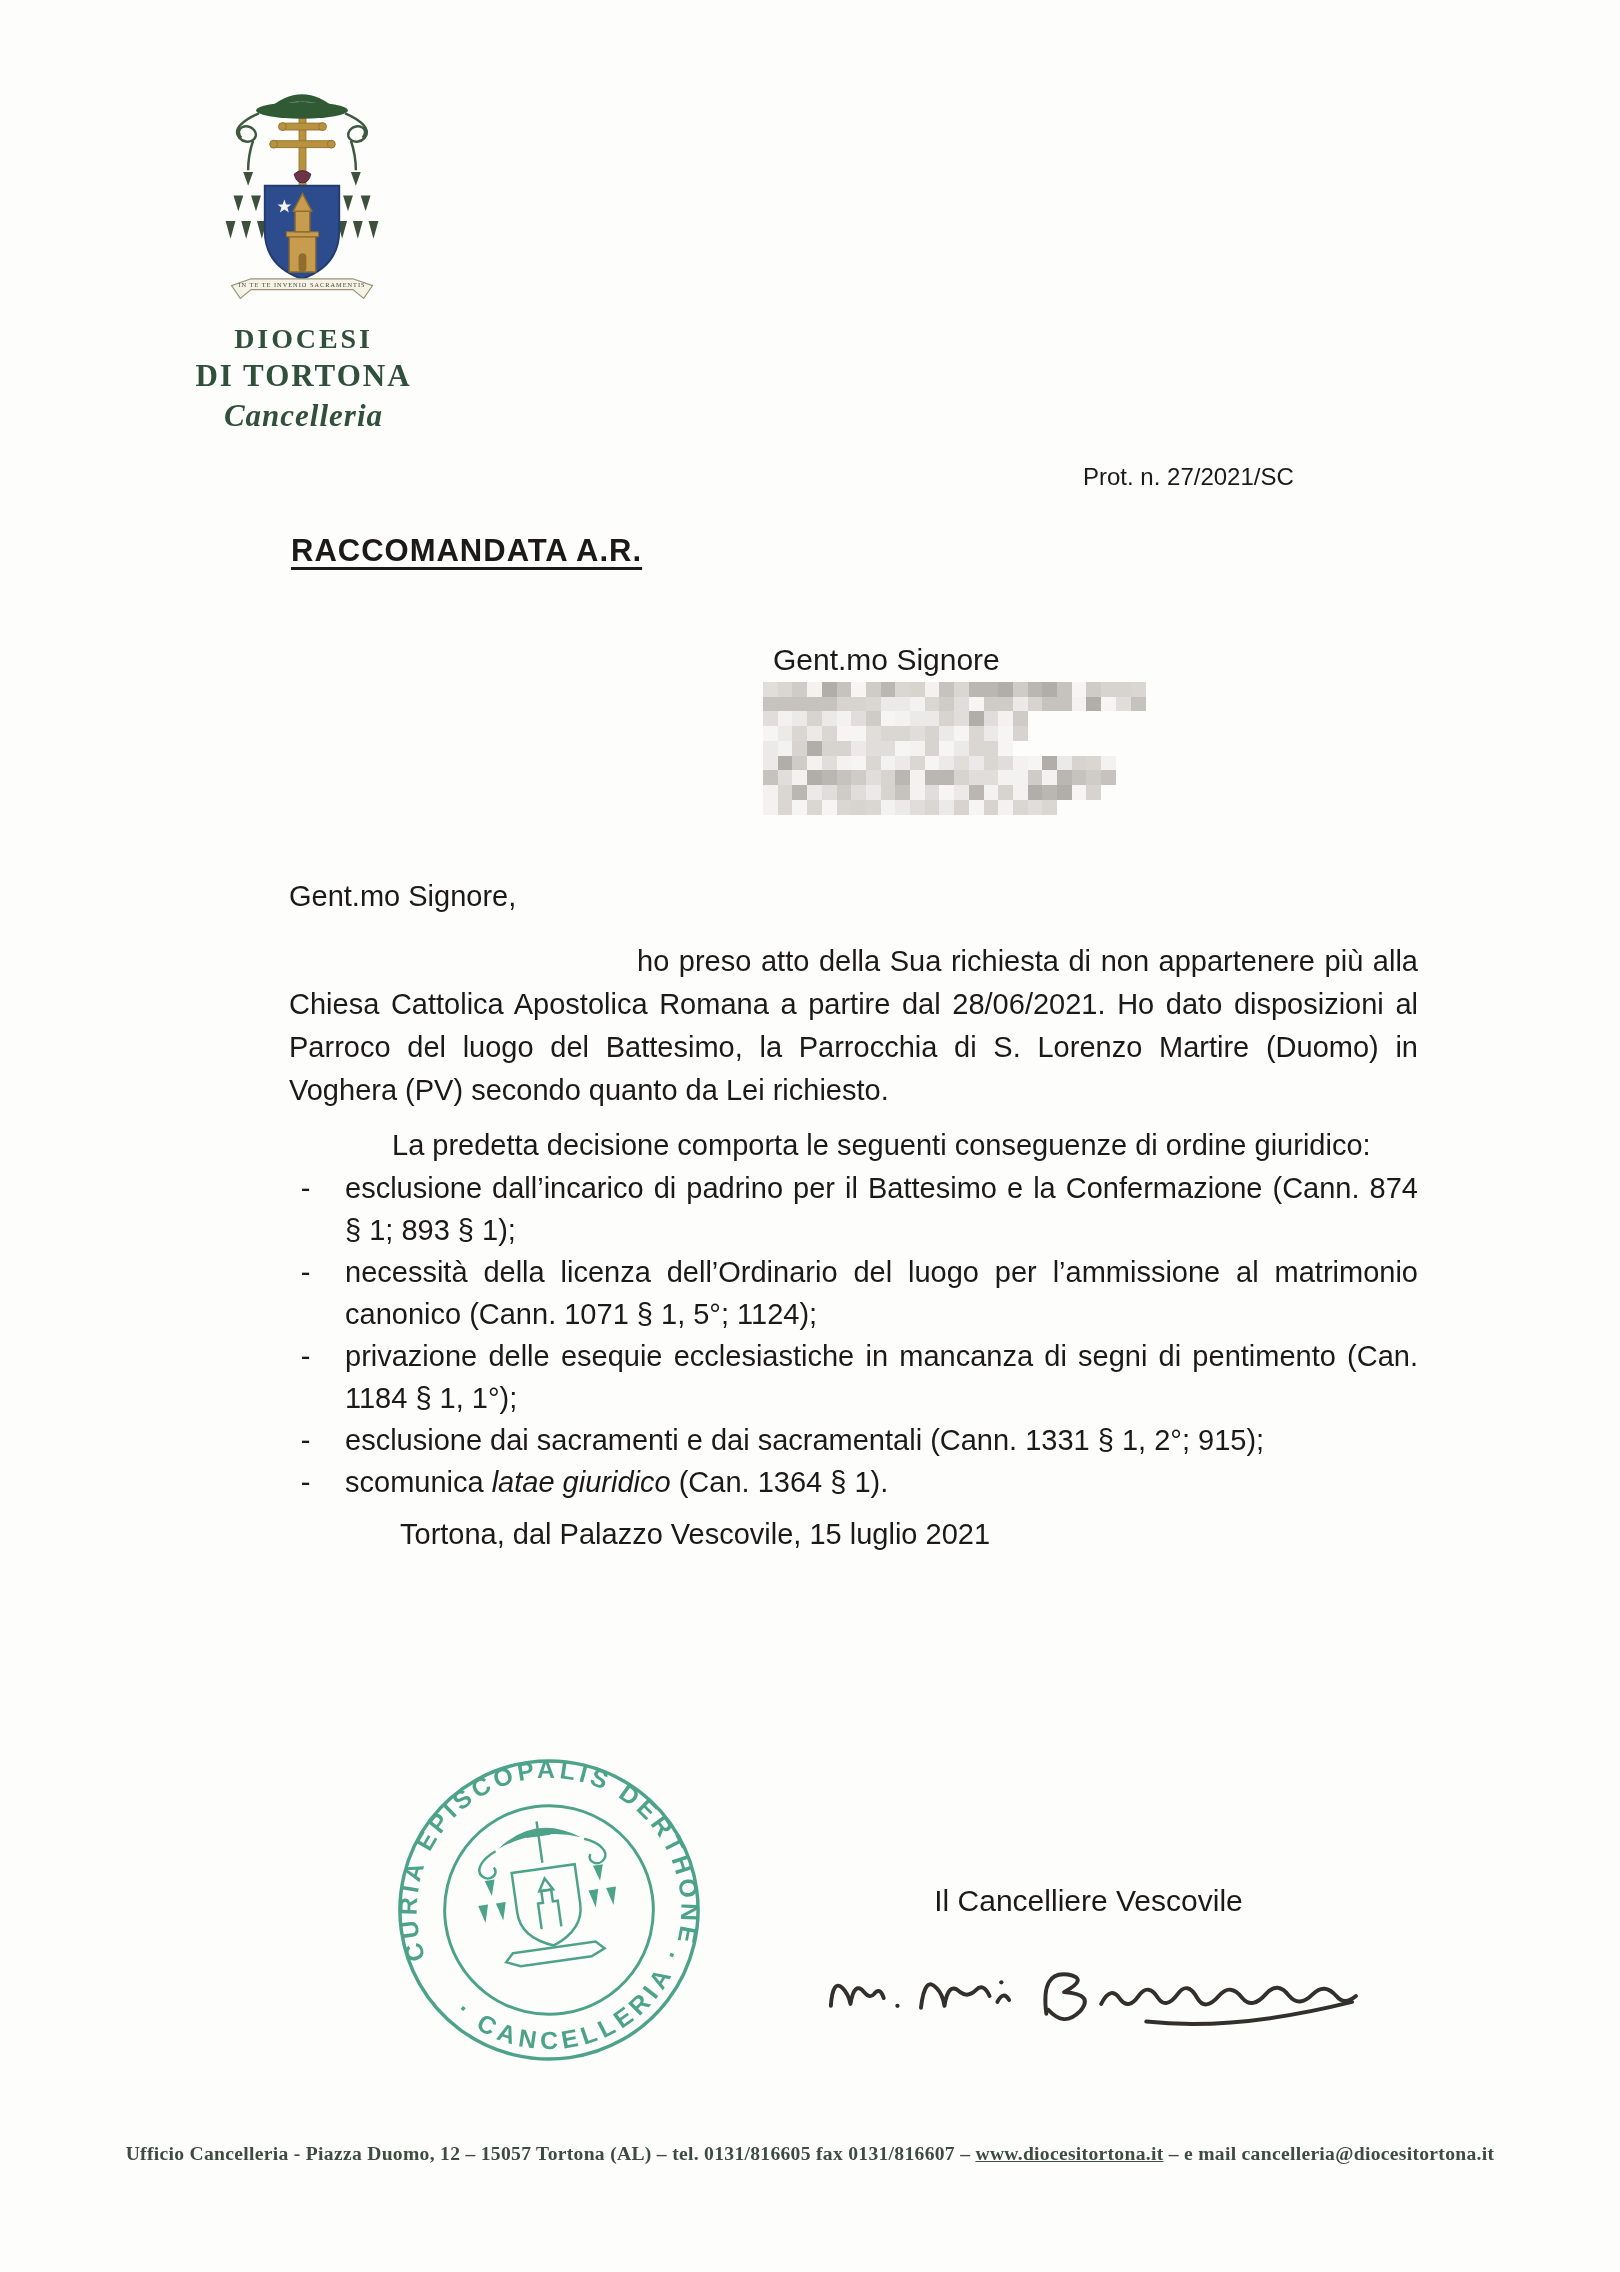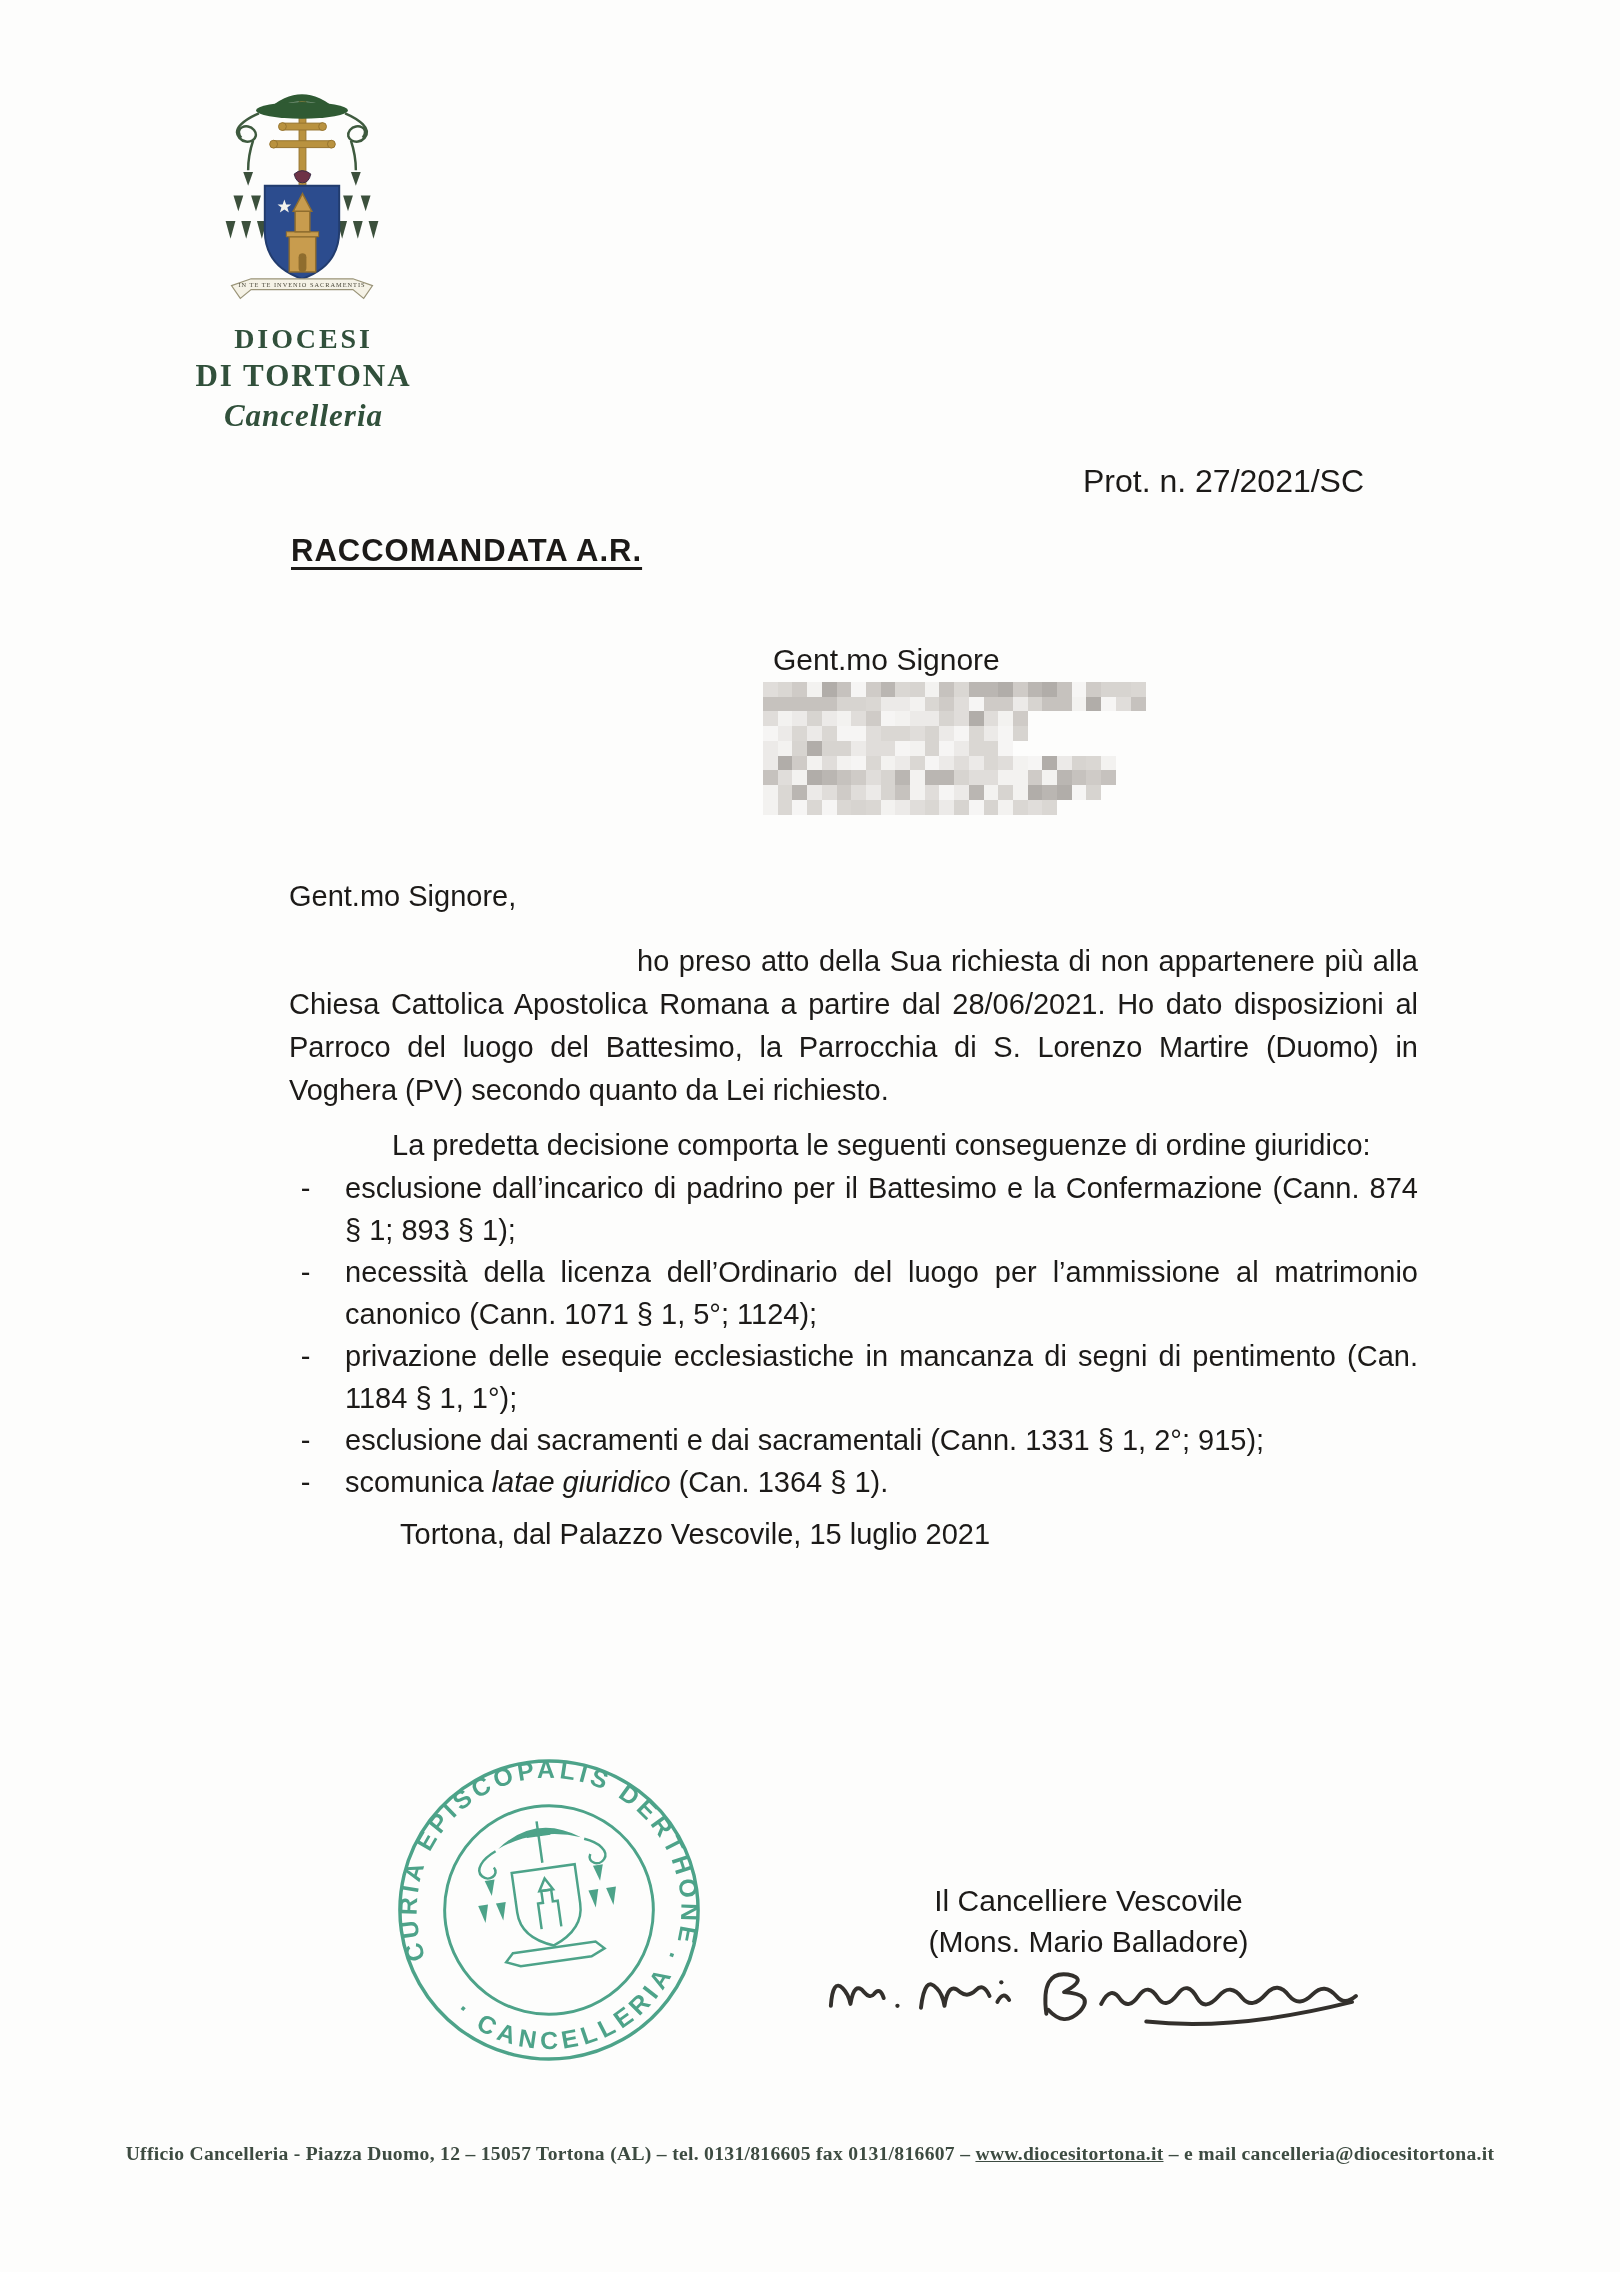--- a/index.html
+++ b/index.html
@@ -17,21 +17,21 @@
   .crest{position:absolute;left:201px;top:82px;width:202px;height:235px;}
   .orgblock{
     position:absolute;left:127px;top:321px;width:353px;
     text-align:center;color:#31503b;
     font-family:"Liberation Serif", serif;font-weight:bold;
   }
   .org1{font-size:28px;letter-spacing:2.9px;line-height:35px;}
   .org2{font-size:31px;letter-spacing:2px;line-height:39px;}
   .org3{font-size:31px;font-style:italic;letter-spacing:1px;line-height:41px;}
   
-  .prot{position:absolute;left:1083px;top:463px;font-size:32px;color:#1c1a18;}
+  .prot{position:absolute;left:1083px;top:463px;font-size:24px;color:#1c1a18;}
   .racc{
     position:absolute;left:291px;top:533px;
     font-size:31px;font-weight:bold;letter-spacing:1px;
     text-decoration:underline;text-decoration-thickness:2.9px;text-underline-offset:5.9px;
   }
   
   .recipient-name{position:absolute;left:773px;top:643px;font-size:30px;}
   .redacted{position:absolute;left:763px;top:682px;width:397px;height:132px;}
   .redacted .px{position:absolute;width:14.7px;height:14.7px;}
   
@@ -428,21 +428,20 @@
       </g>
       <path d="M128,118 L192,118 L192,158 Q192,184 160,196 Q128,184 128,158 Z"></path>
       <path d="M150,178 L150,152 L155,152 L155,140 L165,140 L165,152 L170,152 L170,178"></path>
       <path d="M153,140 L167,140 L160,128 Z"></path>
       <path d="M118,198 L202,198 L210,206 L196,212 L124,212 L110,206 Z"></path>
     </g>
   </svg>
 
   <div class="sigblock">
     <div>Il Cancelliere Vescovile</div>
-    <div>(Mons. Mario Balladore)</div>
   </div>
   <svg class="signature" viewBox="0 0 590 110">
     <g fill="none" stroke="#33302c" stroke-width="4" stroke-linecap="round" stroke-linejoin="round">
       <path d="M8,62 Q10,34 20,44 Q26,50 28,60 Q32,36 42,48 Q48,55 52,50 Q58,42 62,54"></path>
       <circle cx="76" cy="62" r="2.2" fill="#33302c" stroke="none"></circle>
       <path d="M100,64 Q104,30 116,44 Q122,50 124,62 Q128,36 140,48 Q148,54 156,46 Q164,38 170,52"></path>
       <circle cx="182" cy="38" r="2.2" fill="#33302c" stroke="none"></circle>
       <path d="M178,58 Q184,46 190,56"></path>
       <path d="M228,70 Q222,26 250,30 Q272,34 246,48 Q278,50 262,68 Q246,84 230,66"></path>
       <path d="M284,60 Q294,40 304,56 Q312,66 322,52 Q332,38 342,54 Q350,66 362,50 Q372,36 382,54 Q390,68 404,52 Q416,38 428,54 Q438,66 452,50 Q464,36 476,52 Q486,64 500,50 Q512,38 524,52 Q532,62 544,52"></path>

